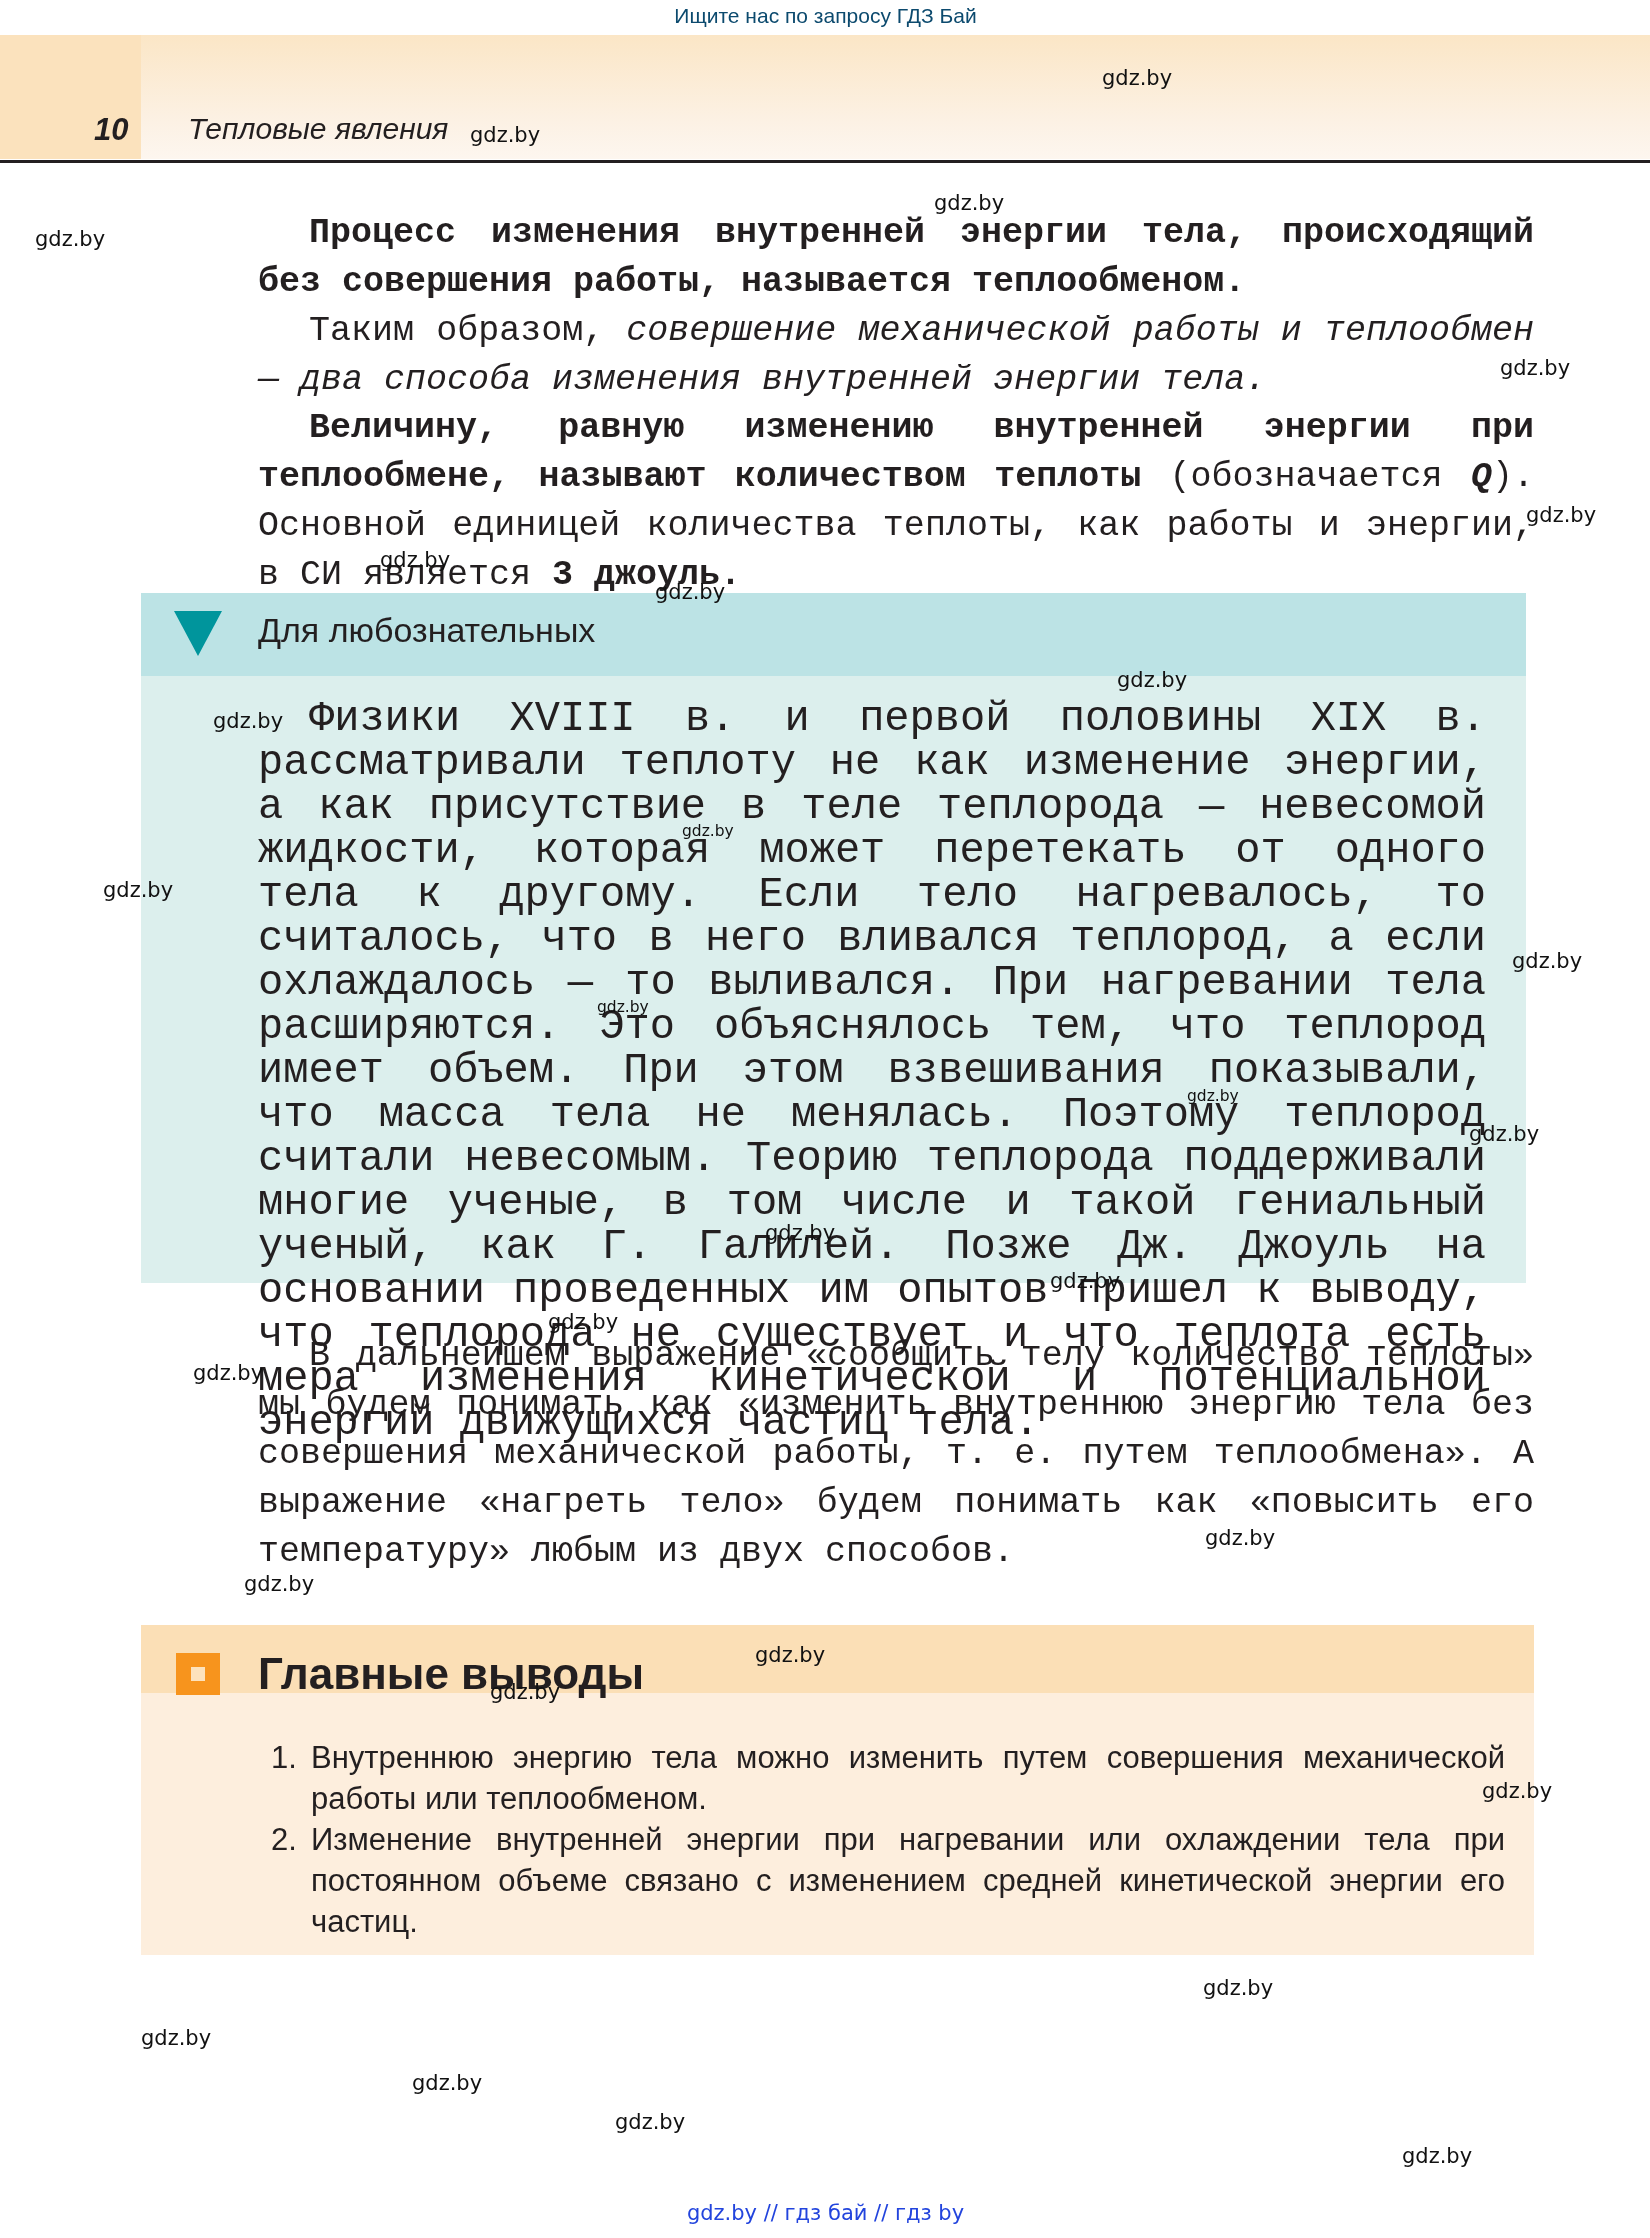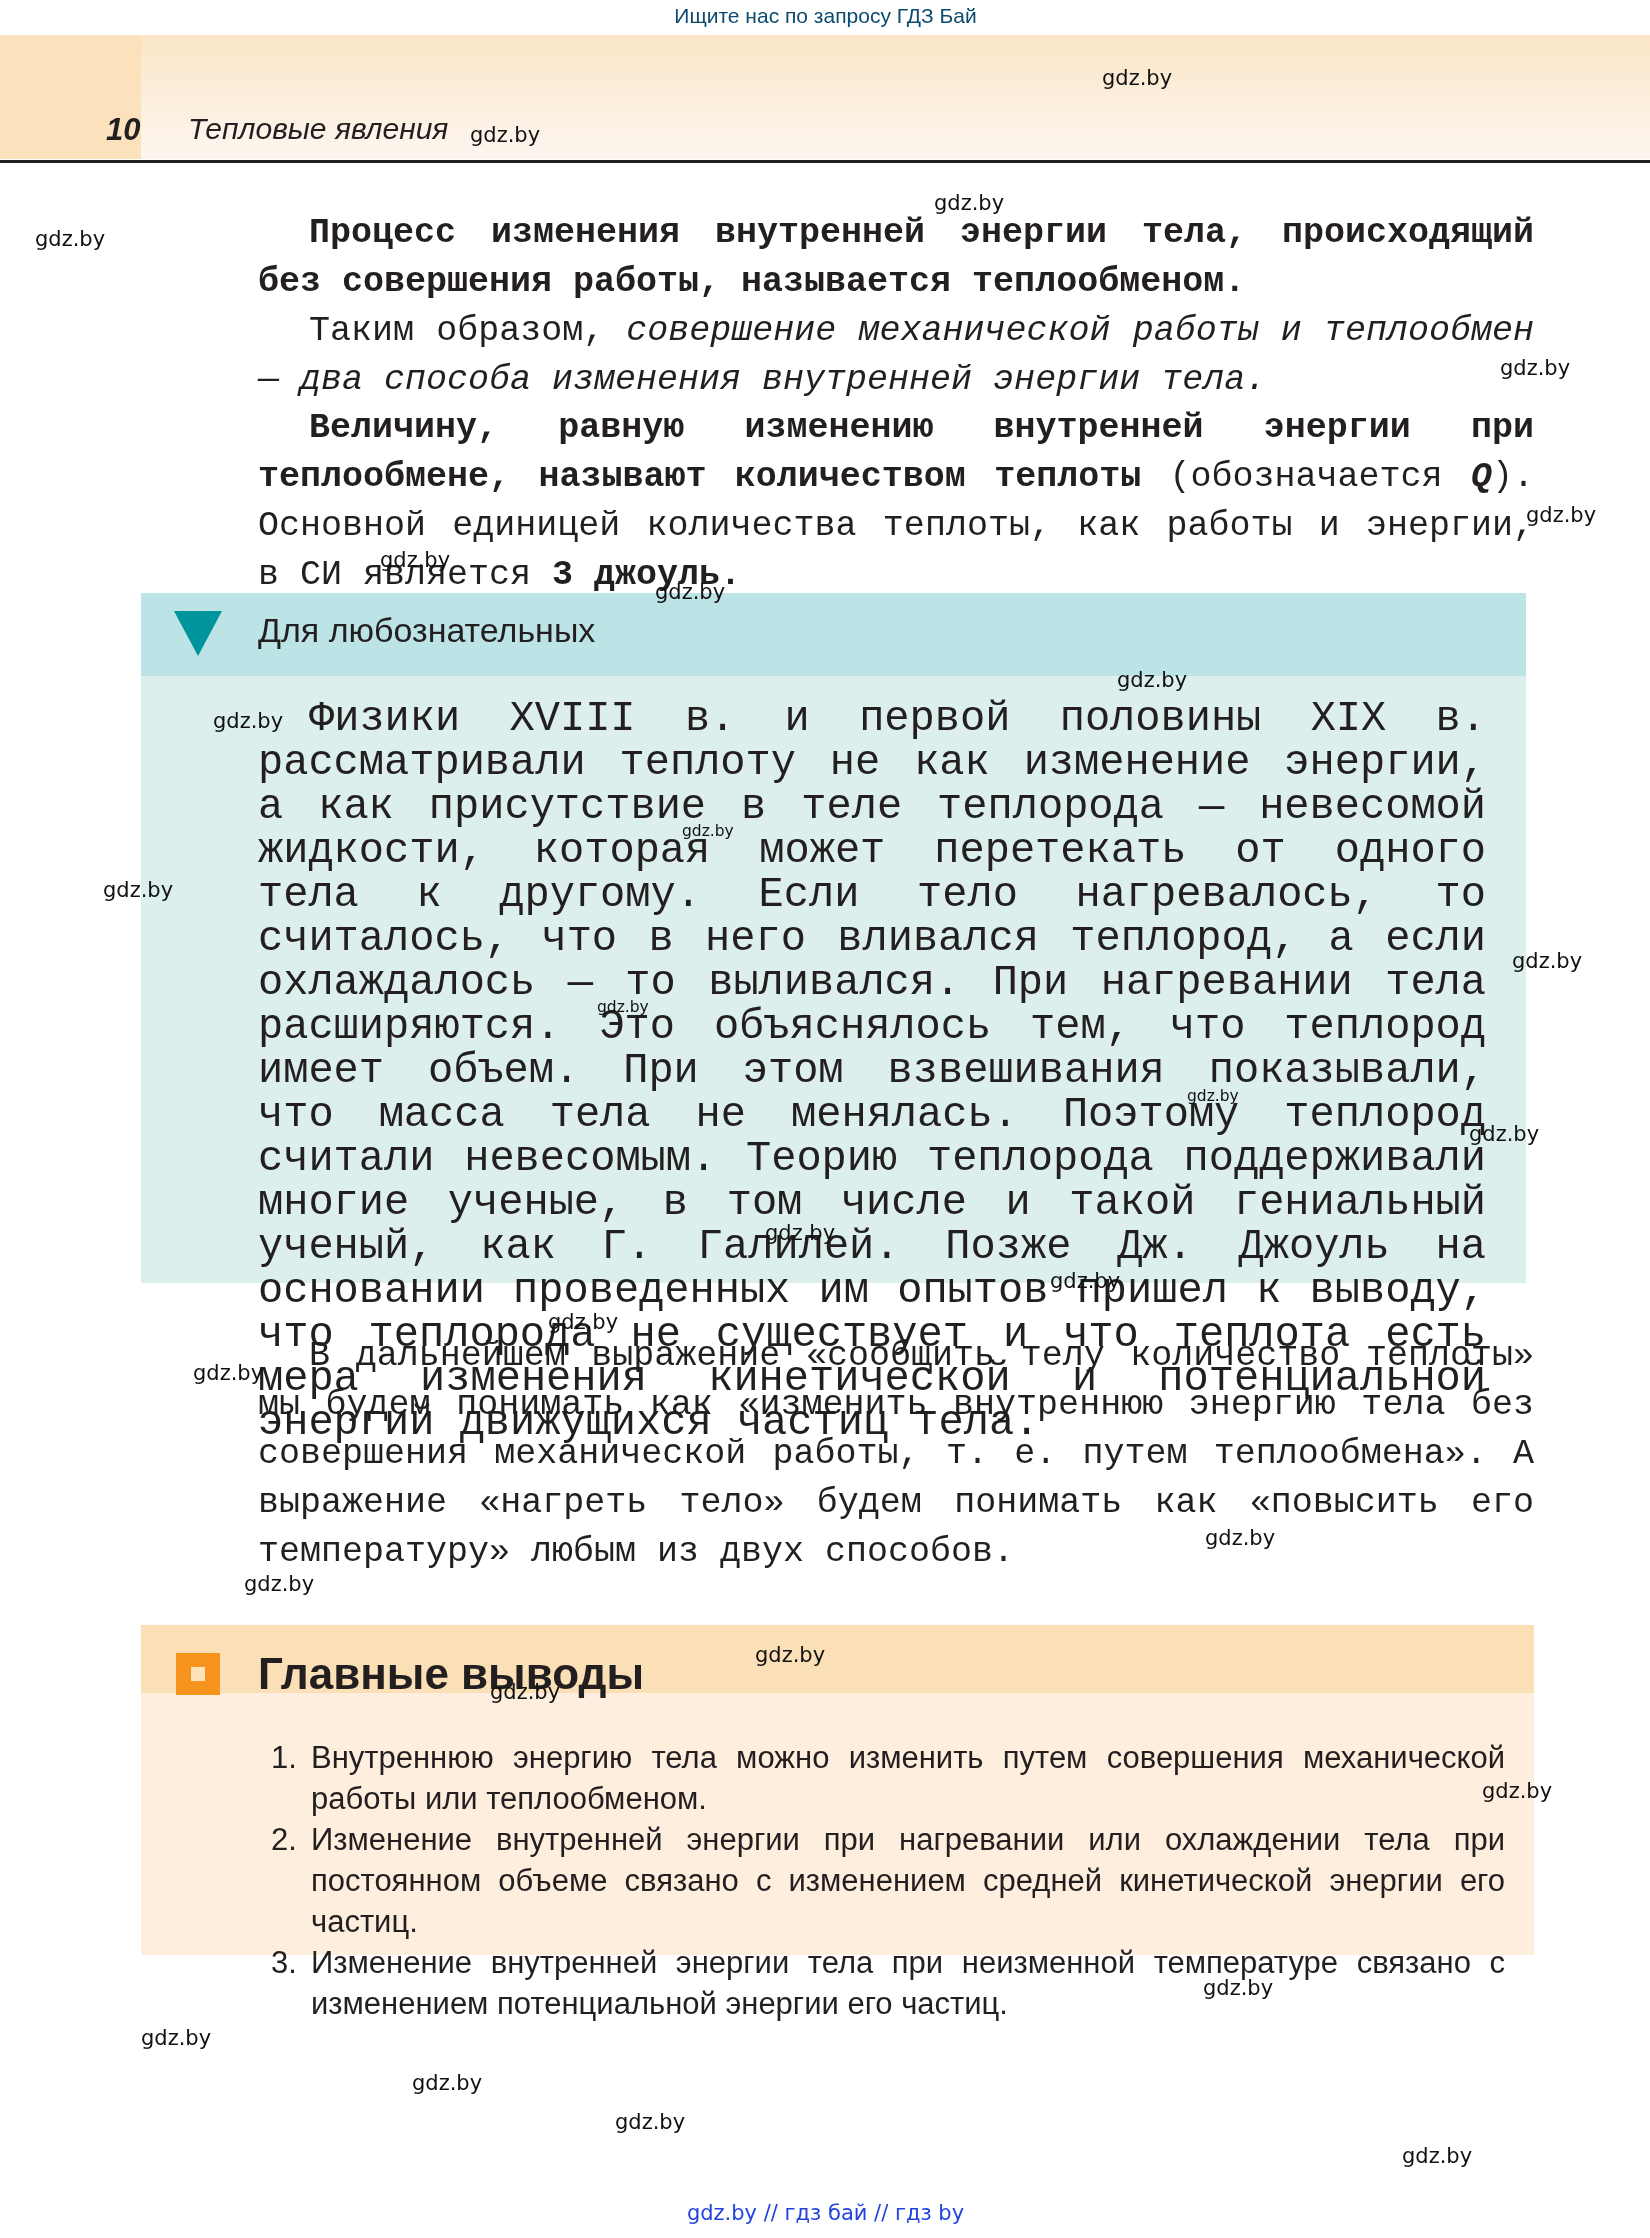--- a/index.html
+++ b/index.html
@@ -7,21 +7,21 @@
   .abs { position: absolute; }
   .serif { font-family: Liberation Mono, monospace; color: #231f20; }
   .wm { position: absolute; font-family: "DejaVu Sans", "Liberation Sans", sans-serif; font-size: 21px; color: #111; white-space: nowrap; }
   .wm.small { font-size: 15.5px; }
 
   #top-banner { left: 0; top: 0; width: 1651px; height: 32px; text-align: center; font-family: "Liberation Sans", sans-serif; font-size: 21px; line-height: 32px; color: #0c4a6e; }
 
   #header-band { left: 0; top: 35px; width: 1651px; height: 124px; background: linear-gradient(to bottom, #fbe6c6 0%, #fcf1e4 70%, #fdf6ef 100%); }
   #header-left { left: 0; top: 35px; width: 141px; height: 124px; background: #fbe2bd; }
   #header-rule { left: 0; top: 160px; width: 1651px; height: 2.8px; background: #231f20; }
-  #page-number { left: 106px; top: 112px; font-family: "Liberation Sans", sans-serif; font-weight: bold; font-style: italic; font-size: 31px; color: #231f20; }
+  #page-number { left: 94px; top: 112px; font-family: "Liberation Sans", sans-serif; font-weight: bold; font-style: italic; font-size: 31px; color: #231f20; }
   #chapter-title { left: 167px; top: 112px; font-family: "Liberation Sans", sans-serif; font-style: italic; font-size: 30px; color: #231f20; margin-left: 21px; }
 
   .para { position: absolute; left: 258px; width: 1276px; font-size: 35px; line-height: 49px; text-align: justify; }
   .para .ind { display: inline-block; width: 51px; }
   .para b { font-weight: bold; }
   .para i { font-style: italic; }
 
   #curious-box { left: 141px; top: 593px; width: 1385px; height: 690px; background: #dcefed; }
   #curious-head { left: 141px; top: 593px; width: 1385px; height: 83px; background: #bce3e5; }
   #curious-tri { left: 174px; top: 611px; width: 0; height: 0; border-left: 24px solid transparent; border-right: 24px solid transparent; border-top: 45px solid #00959c; }
@@ -75,21 +75,20 @@
 </div>
 
 <div id="summary-box" class="abs"></div>
 <div id="summary-head" class="abs"></div>
 <div id="summary-icon-outer" class="abs"></div>
 <div id="summary-icon-inner" class="abs"></div>
 <div id="summary-title" class="abs">Главные выводы</div>
 <ol id="summary-list" class="abs">
   <li><span class="num">1.</span><span>Внутреннюю энергию тела можно изменить путем совершения механической работы или теплообменом.</span></li>
   <li><span class="num">2.</span><span>Изменение внутренней энергии при нагревании или охлаждении тела при постоянном объеме связано с изменением средней кинетической энергии его частиц.</span></li>
-  <li><span class="num">3.</span><span>Изменение внутренней энергии тела при неизменной температуре связано с изменением потенциальной энергии его частиц.</span></li>
 </ol>
 
 <div class="wm" style="left:1102px;top:66px;">gdz.by</div>
 <div class="wm" style="left:470px;top:123px;">gdz.by</div>
 <div class="wm" style="left:934px;top:191px;">gdz.by</div>
 <div class="wm" style="left:35px;top:227px;">gdz.by</div>
 <div class="wm" style="left:1500px;top:356px;">gdz.by</div>
 <div class="wm" style="left:1526px;top:503px;">gdz.by</div>
 <div class="wm" style="left:380px;top:548px;">gdz.by</div>
 <div class="wm" style="left:655px;top:580px;">gdz.by</div>

